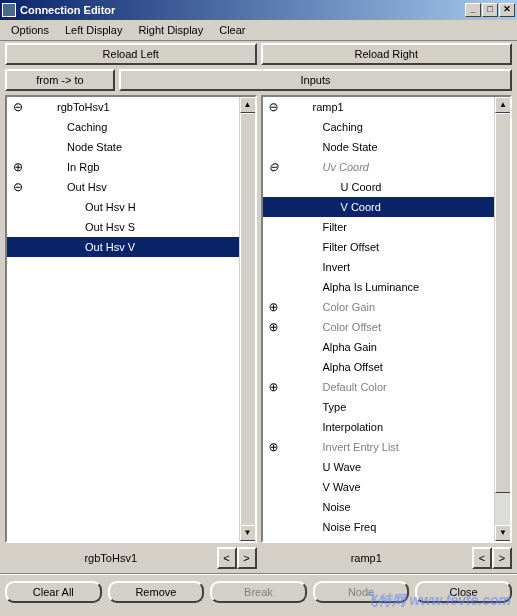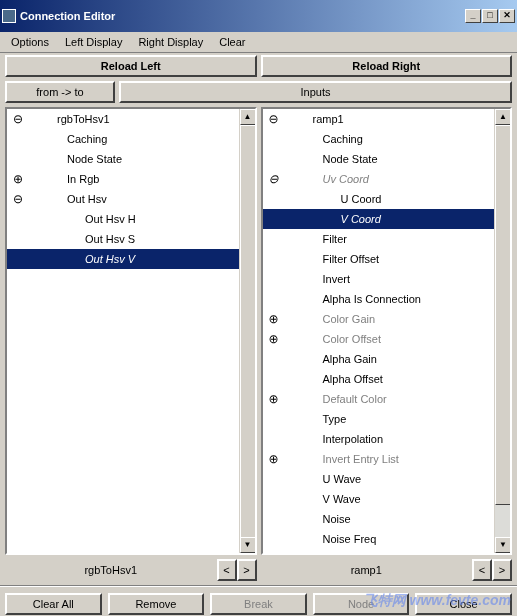--- a/index.html
+++ b/index.html
@@ -9,21 +9,21 @@
     font-size: 11px;
     background: #d4d0c8;
     width: 517px;
     height: 616px;
     overflow: hidden;
     position: relative;
   }
   .titlebar {
     background: linear-gradient(to right, #0a246a, #a6caf0);
     color: #fff;
-    height: 32px;
+    height: 20px;
     display: flex;
     align-items: center;
     padding: 0 2px;
     font-weight: bold;
     font-size: 11px;
   }
   .titlebar .title-icon {
     width: 14px; height: 14px;
     margin-right: 4px;
     background: #4a6a8a;
@@ -49,21 +49,21 @@
     padding: 2px 4px;
     background: #d4d0c8;
     gap: 2px;
     border-bottom: 1px solid #808080;
   }
   .menubar .menu-item {
     padding: 2px 7px;
     cursor: pointer;
   }
   .divider-h { height: 2px; border-top: 1px solid #808080; border-bottom: 1px solid #fff; margin: 2px 0; }
-  .btn-row { display: flex; padding: 2px 5px; gap: 4px; font-weight: bold; }
+  .btn-row { display: flex; padding: 2px 5px; gap: 4px; }
   .btn {
     flex: 1;
     height: 22px;
     background: #d4d0c8;
     border: 2px solid;
     border-color: #fff #404040 #404040 #fff;
     font-size: 11px;
     text-align: center;
     line-height: 18px;
     cursor: pointer;
@@ -126,21 +126,20 @@
     height: 20px;
     display: flex;
     align-items: center;
     font-size: 11px;
     color: #000;
     white-space: nowrap;
   }
   .tree-row.selected {
     background: #0a246a;
     color: #fff;
-    font-style: italic;
   }
   .tree-row.italic-grey { font-style: italic; color: #808080; }
   .tree-row.grey { color: #808080; }
   .expander {
     width: 14px; height: 14px;
     display: inline-flex;
     align-items: center;
     justify-content: center;
     font-size: 12px;
     color: #000;
@@ -151,21 +150,21 @@
   .name-row { display: flex; padding: 2px 5px; gap: 4px; }
   .name-box {
     flex: 1;
     height: 22px;
     background: #d4d0c8;
     display: flex;
     align-items: center;
   }
   .name-lbl { flex: 1; text-align: center; padding: 0 6px; }
   .bottom-btns { display: flex; padding: 4px 5px; gap: 6px; }
-  .bottom-btns .btn { flex: 1; }
+  .bottom-btns .btn { flex: 1; border-radius: 9px; }
   .btn.disabled { color: #808080; }
   .watermark {
     position: absolute;
     right: 6px; bottom: 6px;
     font-size: 14px;
     font-weight: bold;
     color: #6688ee;
     opacity: 0.6;
     pointer-events: none;
     font-style: italic;
@@ -286,21 +285,21 @@
         <div class="tree-row">
           <span class="indent" style="width:60px"></span>
           <span>Filter Offset</span>
         </div>
         <div class="tree-row">
           <span class="indent" style="width:60px"></span>
           <span>Invert</span>
         </div>
         <div class="tree-row">
           <span class="indent" style="width:60px"></span>
-          <span>Alpha Is Connection</span>
+          <span>Alpha Is Luminance</span>
         </div>
         <div class="tree-row grey">
           <span class="indent" style="width:4px"></span>
           <span class="expander">⊕</span>
           <span class="indent" style="width:40px"></span>
           <span>Color Gain</span>
         </div>
         <div class="tree-row grey">
           <span class="indent" style="width:4px"></span>
           <span class="expander">⊕</span>

